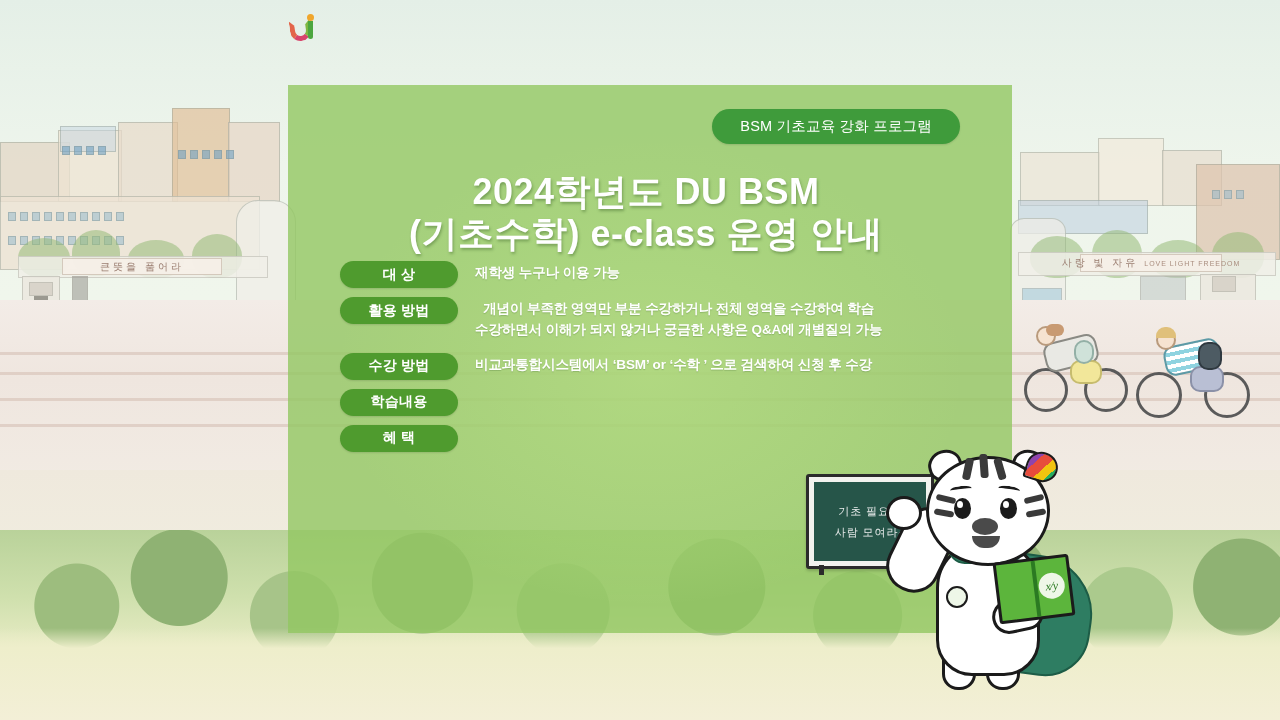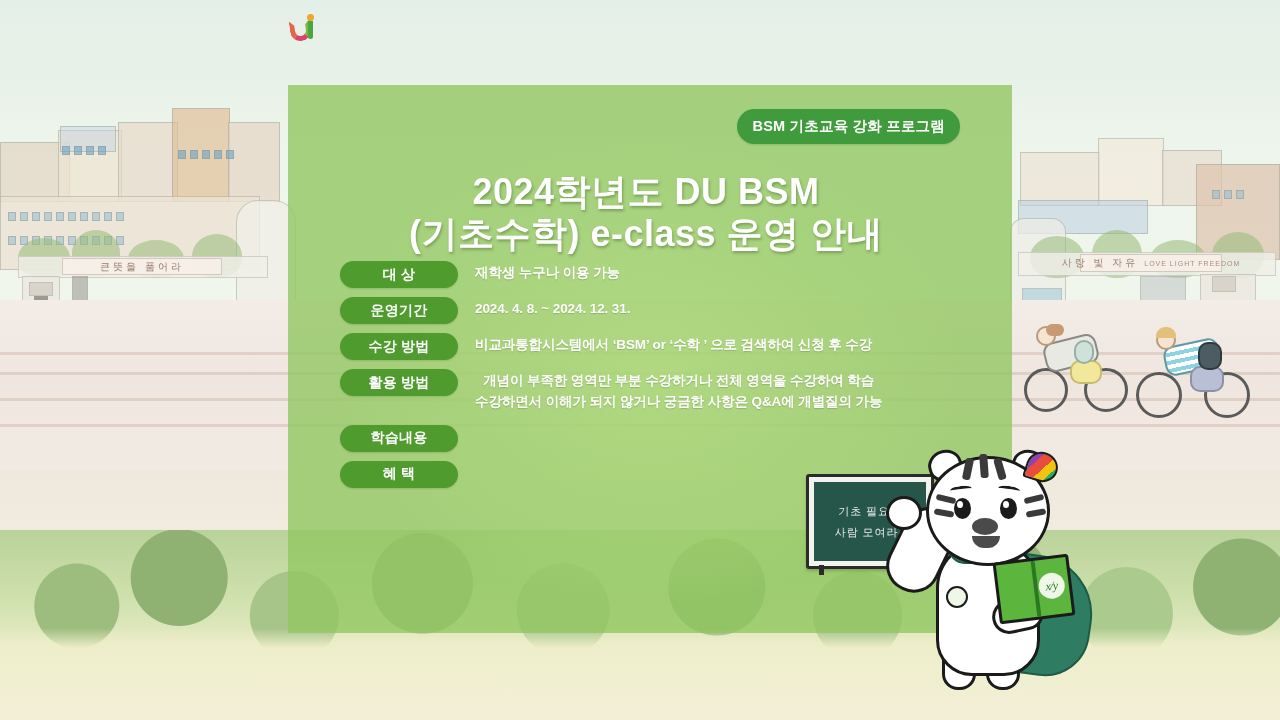--- a/index.html
+++ b/index.html
@@ -157,22 +157,22 @@
   }
   .panel-glow {
     position: absolute; left: 50%; top: 58px; transform: translateX(-50%);
     width: 620px; height: 460px; border-radius: 50%;
     background: radial-gradient(ellipse at center, rgba(186,225,134,.55) 0%, rgba(173,216,124,.22) 58%, rgba(173,216,124,0) 72%);
   }
 
   .badge {
     position: absolute; right: 52px; top: 24px;
     background: #3f9b3b; color: #ffffff;
-    border-radius: 999px; padding: 8px 15px;
-    font-size: 14.5px; font-weight: 700; letter-spacing: .2px;
+    border-radius: 999px; padding: 8px 28px;
+    font-size: 14.5px; font-weight: 400; letter-spacing: .2px;
     box-shadow: 0 1px 2px rgba(0,0,0,.12);
   }
 
   .title {
     position: absolute; left: 0; right: 8px; top: 70px;
     text-align: center; color: #ffffff;
     font-size: 36px; font-weight: 700; line-height: 1.18;
     letter-spacing: .5px;
     text-shadow: 1px 2px 3px rgba(60,100,40,.45);
     margin-top: 16px;
@@ -492,39 +492,33 @@
 
     <div class="rows">
 
       <div class="row">
         <div class="pill">대      상</div>
         <div class="vals">
           <div class="val">재학생 누구나 이용 가능</div>
         </div>
       </div>
 
-      <div class="row">
-        <div class="pill">운영기간</div>
-        <div class="vals">
-          <div class="val">2024. 4. 8. ~ 2024. 12. 31.</div>
-        </div>
-      </div>
-
-      <div class="row">
-        <div class="pill">수강 방법</div>
-        <div class="vals">
-          <div class="val">비교과통합시스템에서 ‘BSM’ or ‘수학 ’ 으로 검색하여 신청 후 수강</div>
-        </div>
-      </div>
 
       <div class="row tall">
         <div class="pill">활용 방법</div>
         <div class="vals">
           <div class="val">개념이 부족한 영역만 부분 수강하거나 전체 영역을 수강하여 학습</div>
           <div class="val">수강하면서 이해가 되지 않거나 궁금한 사항은 Q&amp;A에 개별질의 가능</div>
+        </div>
+      </div>
+
+      <div class="row">
+        <div class="pill">수강 방법</div>
+        <div class="vals">
+          <div class="val">비교과통합시스템에서 ‘BSM’ or ‘수학 ’ 으로 검색하여 신청 후 수강</div>
         </div>
       </div>
 
       <div class="row">
         <div class="pill">학습내용</div>
       </div>
 
       <div class="row">
         <div class="pill">혜      택</div>
       </div>

